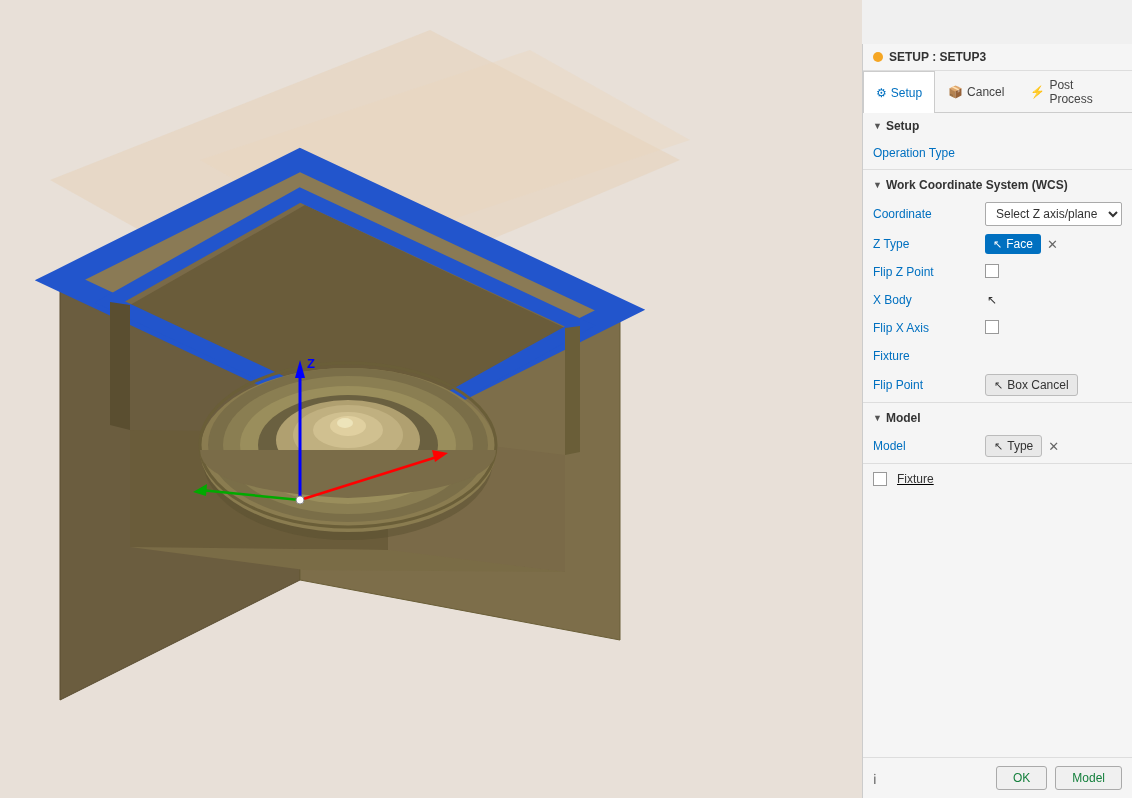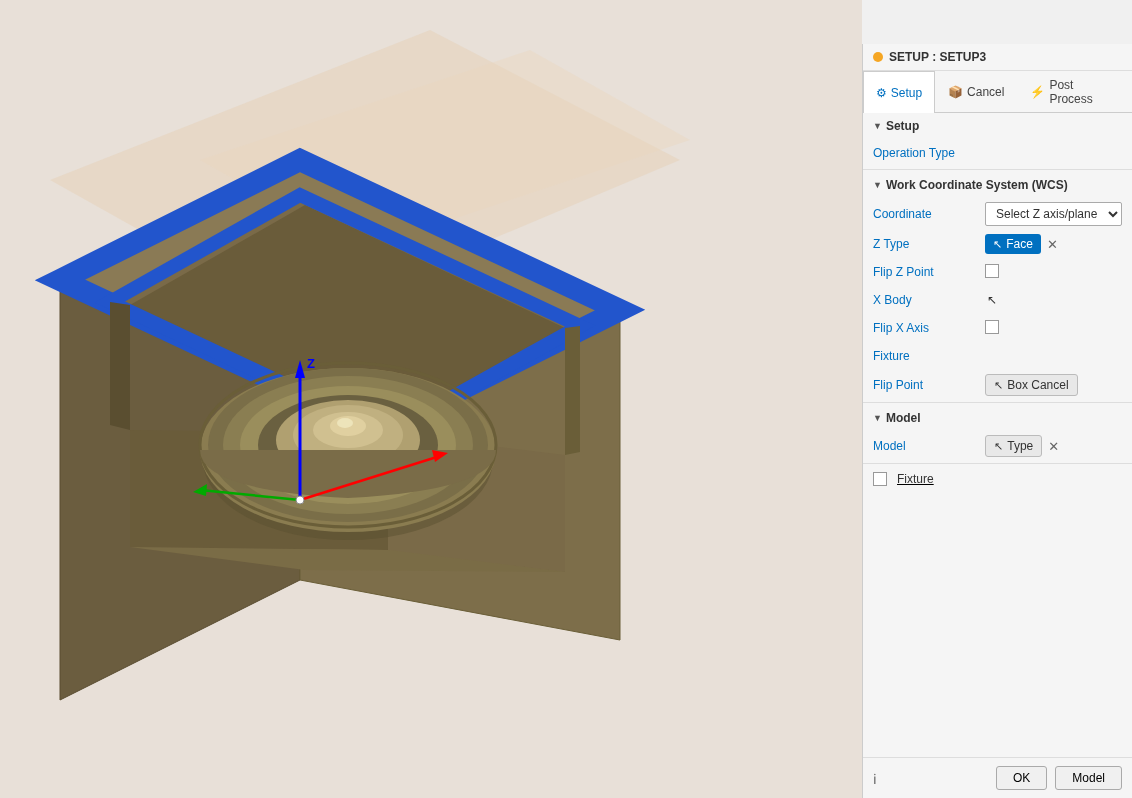--- a/index.html
+++ b/index.html
@@ -153,21 +153,21 @@
       gap: 8px;
     }
     .panel-footer .info-icon { color: #666; font-size: 14px; margin-right: auto; cursor: pointer; }
     .btn-action {
       padding: 4px 16px;
       font-size: 12px;
       border: 1px solid #aaa;
       border-radius: 3px;
       cursor: pointer;
       background: #f0f0f0;
-      color: #000000;
+      color: #15803d;
     }
 
     
     .scene-container {
       position: absolute;
       top: 0; left: 0; right: 0; bottom: 0;
       display: flex;
       align-items: center;
       justify-content: center;
     }

